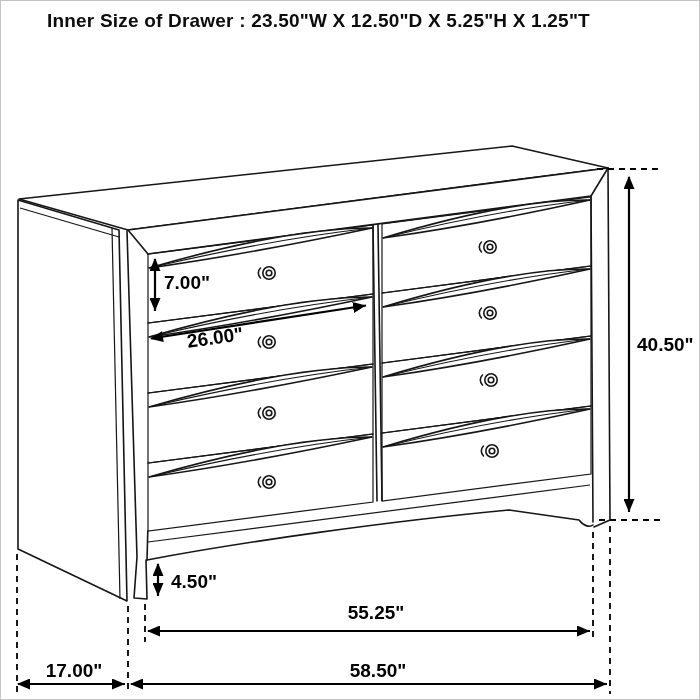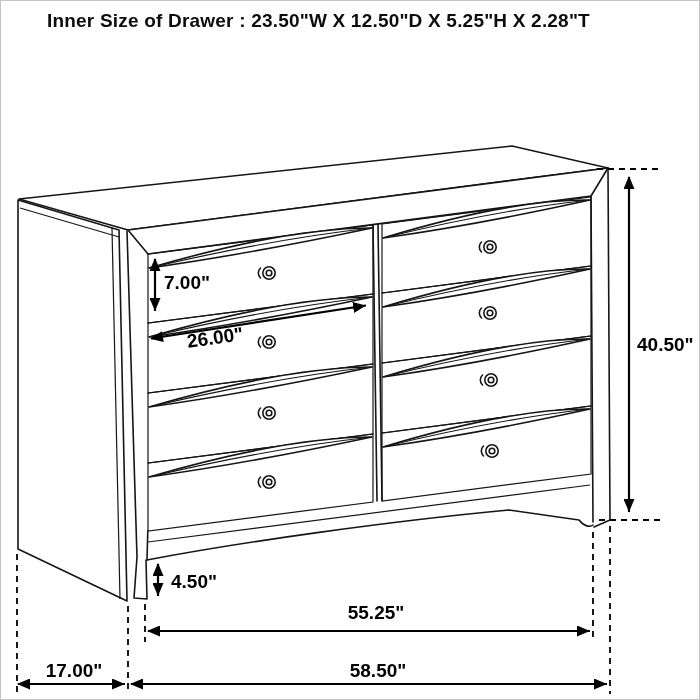--- a/index.html
+++ b/index.html
@@ -29,21 +29,21 @@
   .artfill{stroke:#161616;stroke-width:1.6;fill:#ffffff;stroke-linejoin:round;}
   .thin{stroke:#161616;stroke-width:1.2;fill:none;}
   .dim{stroke:#000000;stroke-width:2.2;fill:none;}
   .dash{stroke:#000000;stroke-width:1.8;fill:none;stroke-dasharray:6 5;}
   .dimlabel{font-family:"Liberation Sans",sans-serif;font-size:19px;font-weight:bold;fill:#000;}
 </style>
 </head>
 <body>
 
 <div class="page">
-  <div class="title">Inner Size of Drawer : 23.50"W X 12.50"D X 5.25"H X 2.28"T</div>
+  <div class="title">Inner Size of Drawer : 23.50"W X 12.50"D X 5.25"H X 1.25"T</div>
 
   <svg class="diagram" width="700" height="700" viewBox="0 0 700 700" xmlns="http://www.w3.org/2000/svg">
 
     <defs>
       <marker id="mE" markerUnits="userSpaceOnUse" markerWidth="14" markerHeight="11" viewBox="0 0 14 11" refX="13" refY="5.5" orient="auto">
         <path d="M0,0 L13,5.5 L0,11 Z" fill="#000"></path>
       </marker>
       <marker id="mS" markerUnits="userSpaceOnUse" markerWidth="14" markerHeight="11" viewBox="0 0 14 11" refX="1" refY="5.5" orient="auto">
         <path d="M13,0 L0,5.5 L13,11 Z" fill="#000"></path>
       </marker>

